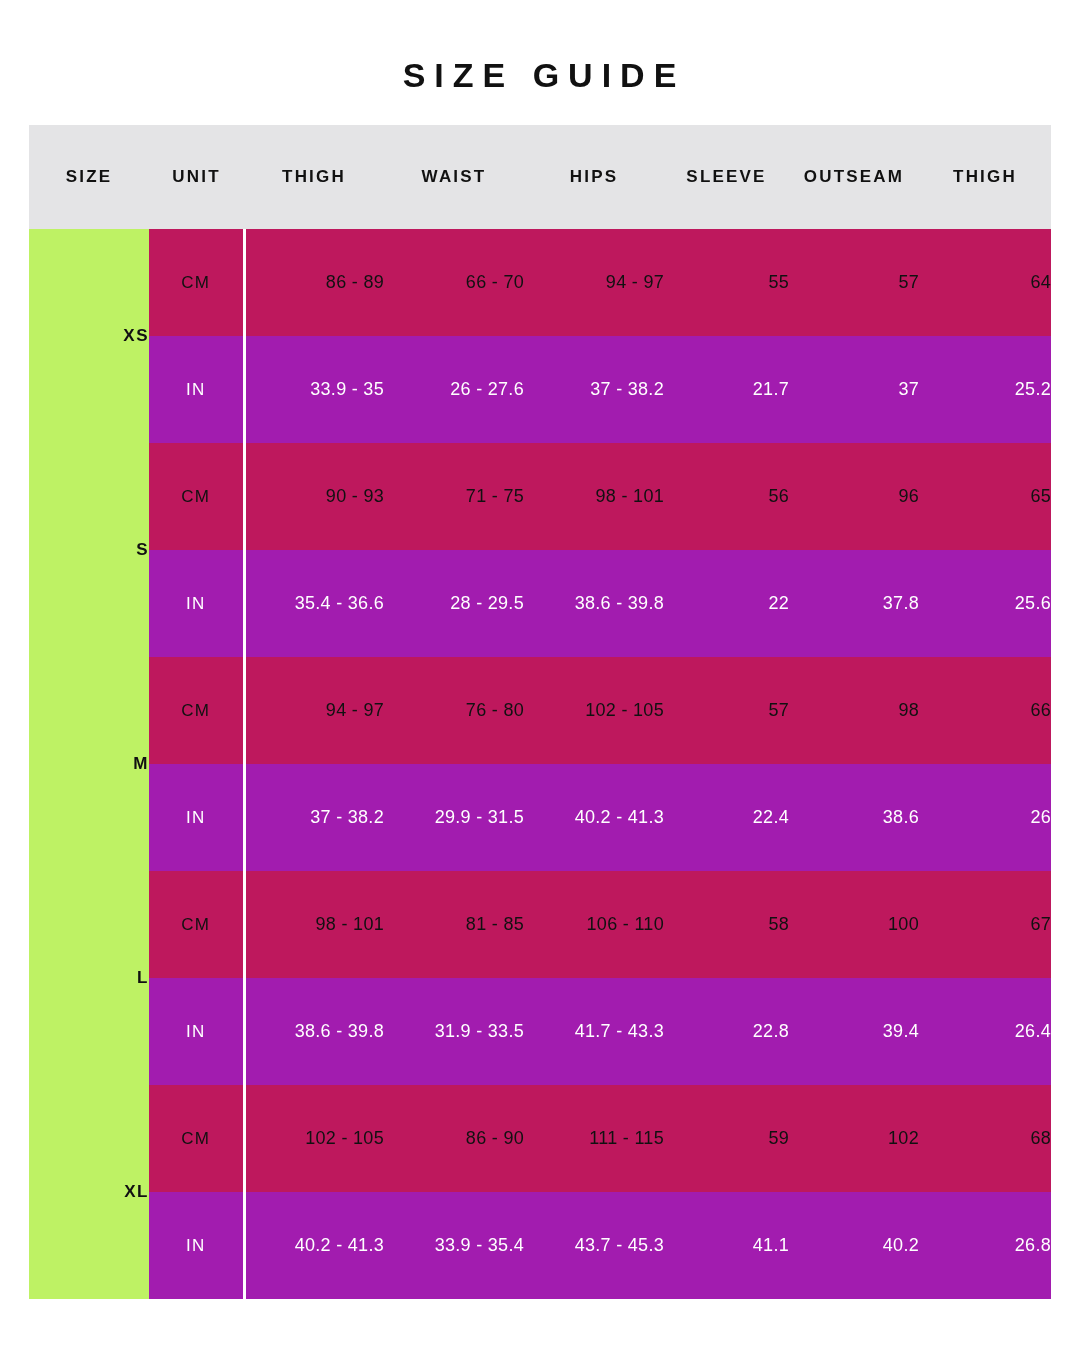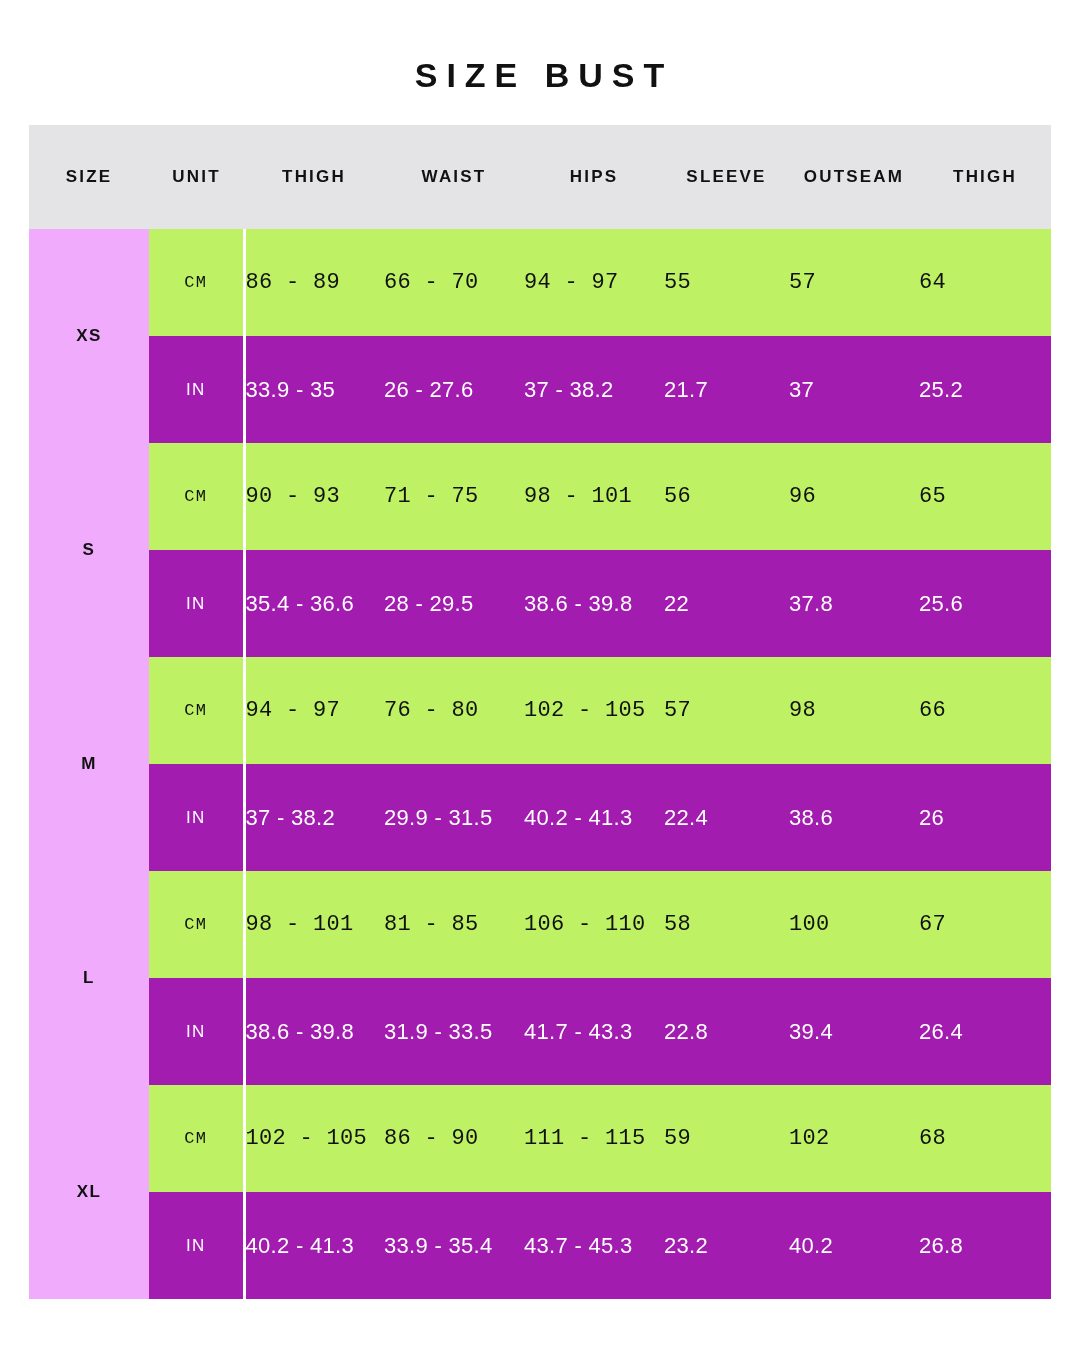--- a/index.html
+++ b/index.html
@@ -49,53 +49,52 @@
     letter-spacing: 2.2px;
     color: #111111;
     text-align: center;
     vertical-align: middle;
   }
   tbody tr {
     height: 107px;
   }
   td.size-cell {
     width: 120px;
-    background: #f0abfc;
+    background: #bef264;
     font-size: 17px;
     font-weight: bold;
     letter-spacing: 1.5px;
-    text-align: center;
+    text-align: right;
     vertical-align: middle;
     color: #111111;
     border-bottom: 2px solid #111111;
   }
   td.size-cell.no-border {
     border-bottom: none;
   }
   tr.cm-row td.data,
   tr.cm-row td.unit {
-    background: #bef264;
-    color: #111111;
-    font-family: Liberation Mono, monospace;
+    background: #be185d;
+    color: #111111;
   }
   tr.in-row td.data,
   tr.in-row td.unit {
     background: #a21caf;
     color: #ffffff;
   }
   td.unit {
     width: 95px;
     font-size: 17px;
     letter-spacing: 1.2px;
     text-align: center;
     vertical-align: middle;
   }
   td.data {
-    font-size: 22px;
-    text-align: left;
+    font-size: 18px;
+    text-align: right;
     vertical-align: middle;
     letter-spacing: 0.3px;
   }
   td.first-data {
     border-left: 3px solid #ffffff;
   }
   col.c-size { width: 120px; }
   col.c-unit { width: 95px; }
   col.c-bust { width: 140px; }
   col.c-waist { width: 140px; }
@@ -103,21 +102,21 @@
   col.c-sleeve { width: 125px; }
   col.c-outseam { width: 130px; }
   col.c-thigh { width: 132px; }
   thead th.h-size { text-align: center; }
 </style>
 </head>
 <body>
 
 <div class="page">
 
-  <div class="title">SIZE BUST</div>
+  <div class="title">SIZE GUIDE</div>
 
   <table class="size-table">
     <colgroup>
       <col class="c-size">
       <col class="c-unit">
       <col class="c-bust">
       <col class="c-waist">
       <col class="c-hips">
       <col class="c-sleeve">
       <col class="c-outseam">
@@ -225,21 +224,21 @@
         <td class="data">111 - 115</td>
         <td class="data">59</td>
         <td class="data">102</td>
         <td class="data">68</td>
       </tr>
       <tr class="in-row">
         <td class="unit">IN</td>
         <td class="data first-data">40.2 - 41.3</td>
         <td class="data">33.9 - 35.4</td>
         <td class="data">43.7 - 45.3</td>
-        <td class="data">23.2</td>
+        <td class="data">41.1</td>
         <td class="data">40.2</td>
         <td class="data">26.8</td>
       </tr>
 
     </tbody>
   </table>
 
 </div>
 
 </body></html>

